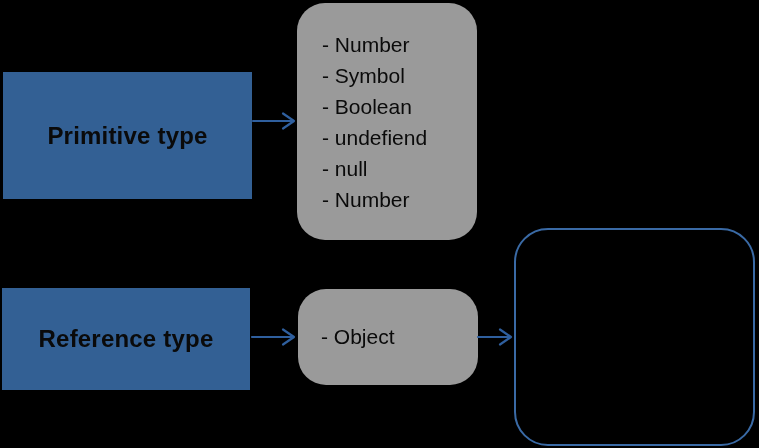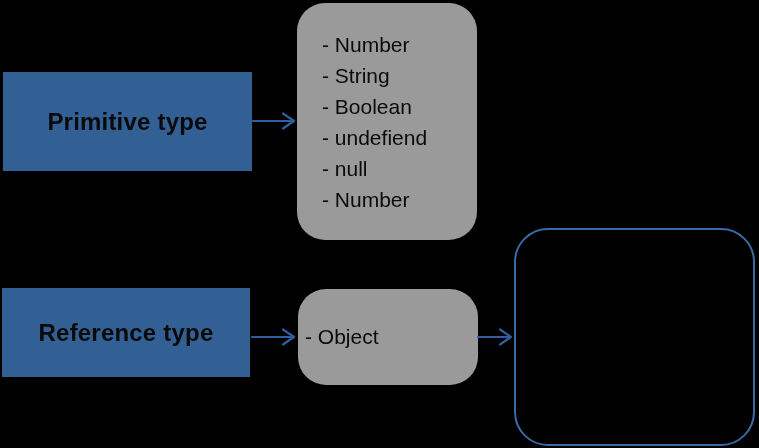--- a/index.html
+++ b/index.html
@@ -28,22 +28,22 @@
     background: var(--node_blue);
     display: flex;
     align-items: center;
     justify-content: center;
     font-weight: bold;
     font-size: 24px;
     letter-spacing: 0.2px;
     color: var(--text);
     box-sizing: border-box;
   }
-  .blue-node.primitive { left: 3px; top: 72px; width: 249px; height: 99px; }
-  .blue-node.reference { left: 2px; top: 288px; width: 248px; height: 89px; }
+  .blue-node.primitive { left: 3px; top: 72px; width: 249px; height: 127px; }
+  .blue-node.reference { left: 2px; top: 288px; width: 248px; height: 102px; }
   .gray-node {
     position: absolute;
     background: var(--node_gray);
     border-radius: 28px;
     color: var(--text);
     font-size: 21px;
     box-sizing: border-box;
   }
   .gray-node.values {
     left: 297px; top: 3px; width: 180px; height: 237px;
@@ -53,21 +53,21 @@
     padding-left: 25px;
   }
   .gray-node.values .line {
     line-height: 31px;
     white-space: pre;
   }
   .gray-node.object {
     left: 298px; top: 289px; width: 180px; height: 96px;
     display: flex;
     align-items: center;
-    padding-left: 7px;
+    padding-left: 23px;
     white-space: pre;
   }
   .outline-node {
     position: absolute;
     left: 514px; top: 228px; width: 241px; height: 218px;
     border: 2.5px solid var(--outline_blue);
     border-radius: 34px;
     background: transparent;
     box-sizing: border-box;
   }
@@ -91,21 +91,21 @@
 <body>
 
 <div class="canvas">
 
   <div class="blue-node primitive">
     <span>Primitive type</span>
   </div>
 
   <div class="gray-node values">
     <div class="line">- Number</div>
-    <div class="line">- String</div>
+    <div class="line">- Symbol</div>
     <div class="line">- Boolean</div>
     <div class="line">- undefiend</div>
     <div class="line">- null</div>
     <div class="line">- Number</div>
   </div>
 
   <div class="blue-node reference">
     <span>Reference type</span>
   </div>
 

